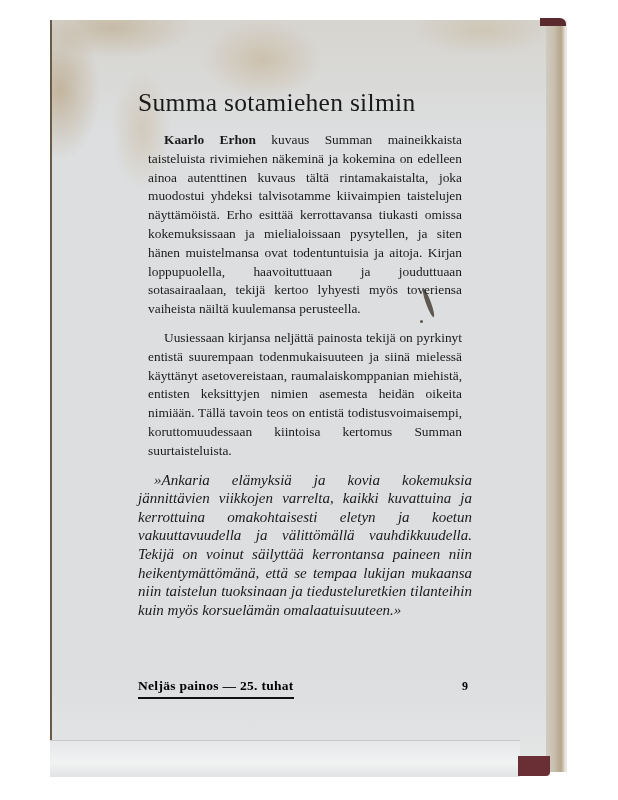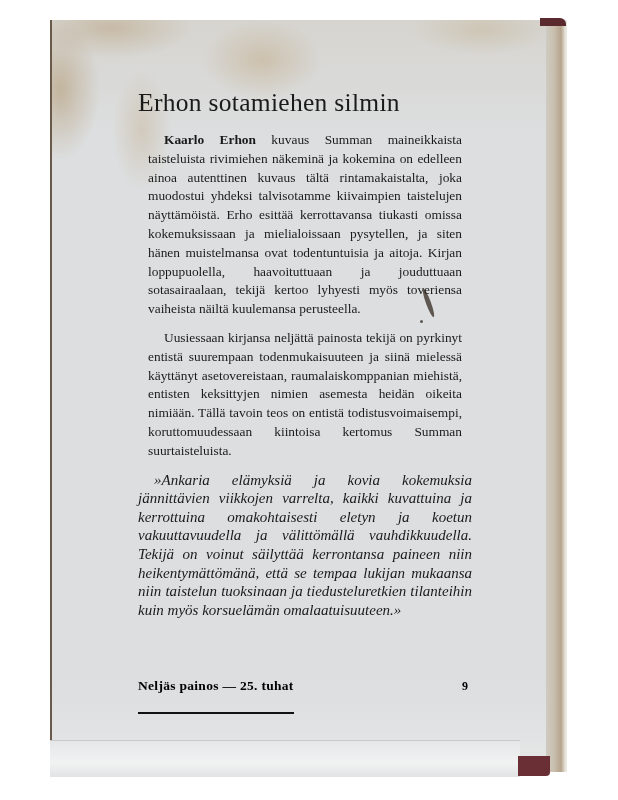--- a/index.html
+++ b/index.html
@@ -95,21 +95,21 @@
   .footer {
     position: absolute;
     left: 88px; top: 658px;
     width: 334px;
     display: flex; justify-content: space-between; align-items: baseline;
   }
   .edition {
     font-size: 13.5px;
     font-weight: bold;
     border-bottom: 2px solid #111;
-    padding-bottom: 18px;
+    padding-bottom: 3px;
     letter-spacing: 0.3px;
   }
   .page-num {
     font-size: 12px;
     font-weight: bold;
     margin-right: 4px;
   }
   .stain {
     position: absolute; border-radius: 50%;
     background: rgba(40,30,20,0.7);
@@ -119,21 +119,21 @@
 <body>
 
 <div class="jacket">
   <div class="cover"></div>
   <div class="spine"></div>
   <div class="corner-tear-top"></div>
   <div class="bottom-flap"></div>
   <div class="corner-tear-bottom"></div>
 
   <div class="content">
-    <h1 class="title">Erhon sotamiehen silmin</h1>
+    <h1 class="title">Summa sotamiehen silmin</h1>
 
     <p class="body-p"><span class="author">Kaarlo Erhon</span><span> kuvaus Summan maineikkaista taisteluista rivimiehen näkeminä ja kokemina on edelleen ainoa autenttinen kuvaus tältä rintamakaistalta, joka muodostui yhdeksi talvisotamme kiivaimpien taistelujen näyttämöistä. Erho esittää kerrottavansa tiukasti omissa kokemuksissaan ja mielialoissaan pysytellen, ja siten hänen muistelmansa ovat todentuntuisia ja aitoja. Kirjan loppupuolella, haavoituttuaan ja jouduttuaan sotasairaalaan, tekijä kertoo lyhyesti myös toveriensa vaiheista näiltä kuulemansa perusteella.</span></p>
 
     <p class="body-p">Uusiessaan kirjansa neljättä painosta tekijä on pyrkinyt entistä suurempaan todenmukaisuuteen ja siinä mielessä käyttänyt asetovereistaan, raumalaiskomppanian miehistä, entisten keksittyjen nimien asemesta heidän oikeita nimiään. Tällä tavoin teos on entistä todistusvoimaisempi, koruttomuudessaan kiintoisa kertomus Summan suurtaisteluista.</p>
 
     <p class="quote">»Ankaria elämyksiä ja kovia kokemuksia jännittävien viikkojen varrelta, kaikki kuvattuina ja kerrottuina omakohtaisesti eletyn ja koetun vakuuttavuudella ja välittömällä vauhdikkuudella. Tekijä on voinut säilyttää kerrontansa paineen niin heikentymättömänä, että se tempaa lukijan mukaansa niin taistelun tuoksinaan ja tiedusteluretkien tilanteihin kuin myös korsuelämän omalaatuisuuteen.»</p>
 
   </div>
 
   <div class="footer">

